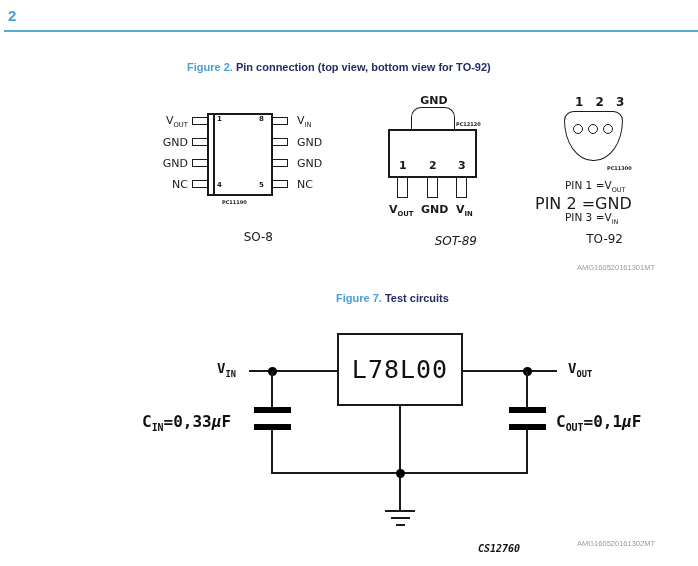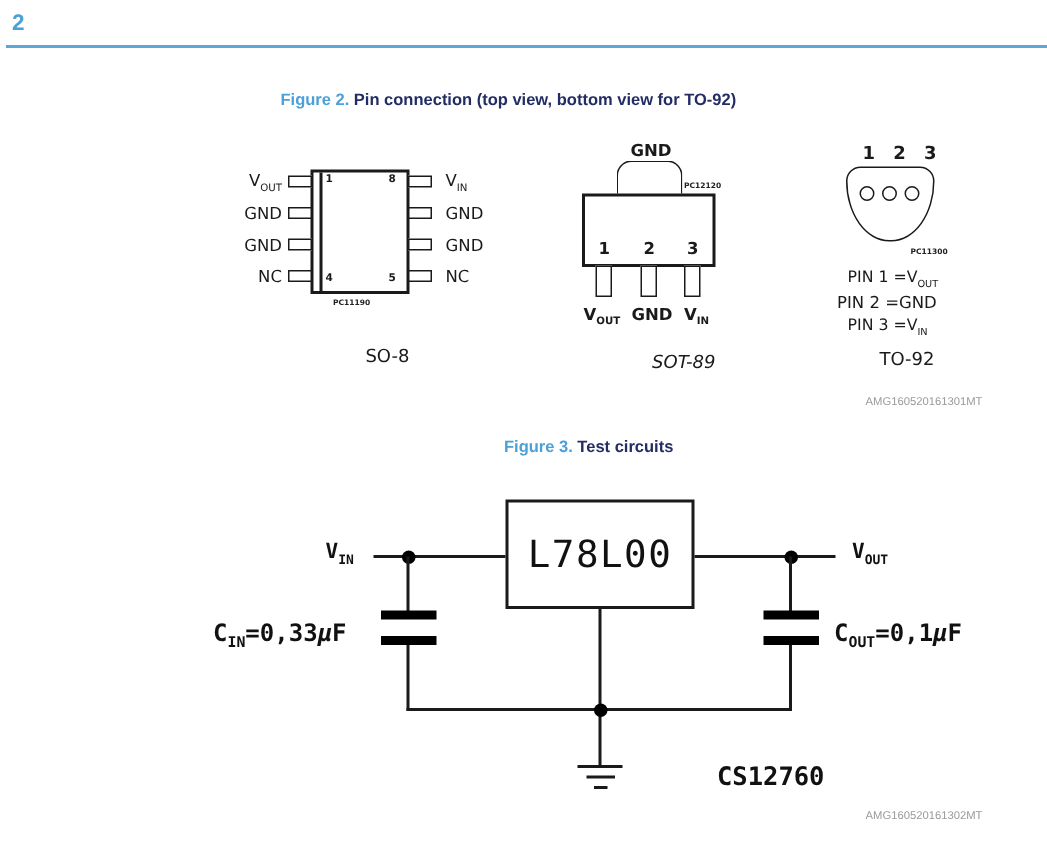--- a/index.html
+++ b/index.html
@@ -127,34 +127,34 @@
     <span class="abs pinlbl" style="left:575px;top:96px;font-weight:bold;font-size:12px;letter-spacing:4px;">1 2 3</span>
     <div class="abs" style="left:564px;top:111px;width:59px;height:50px;border:1.6px solid #1a1a1a;background:#fff;box-sizing:border-box;border-radius:10px 10px 30px 30px / 10px 10px 42px 42px;"></div>
     <div class="abs" style="left:573px;top:124px;width:10px;height:10px;border:1.5px solid #1a1a1a;border-radius:50%;box-sizing:border-box;"></div>
     <div class="abs" style="left:588px;top:124px;width:10px;height:10px;border:1.5px solid #1a1a1a;border-radius:50%;box-sizing:border-box;"></div>
     <div class="abs" style="left:603px;top:124px;width:10px;height:10px;border:1.5px solid #1a1a1a;border-radius:50%;box-sizing:border-box;"></div>
     <span class="abs tinycode" style="left:607px;top:166px;">PC11300</span>
 
     <div class="abs pinlbl" style="left:565px;top:180px;font-size:10.5px;">
       <span>PIN 1 =</span><span>V</span><sub>OUT</sub>
     </div>
-    <div class="abs pinlbl" style="left:558px;top:196px;font-size:11px;">
+    <div class="abs pinlbl" style="left:535px;top:196px;font-size:16px;">
       <span>PIN 2 =</span><span>GND</span>
     </div>
     <div class="abs pinlbl" style="left:565px;top:212px;font-size:10.5px;">
       <span>PIN 3 =</span><span>V</span><sub>IN</sub>
     </div>
 
     <div class="abs pkgcap" style="left:564px;top:233px;width:59px;">TO-92</div>
   </div>
 
   <span class="abs watermark" style="right:43px;top:264px;">AMG160520161301MT</span>
 
   <div class="abs figcap" style="left:336px;top:293px;">
-    <span class="fl">Figure 3.</span>
+    <span class="fl">Figure 7.</span>
     <span class="ft">Test circuits</span>
   </div>
 
   <div>
 
     <div class="abs chipbox" style="left:337px;top:333px;width:126px;height:73px;">
       <span class="chiptext">L78L00</span>
     </div>
 
     <div class="abs schlbl" style="left:217px;top:361px;font-size:14px;">
@@ -183,18 +183,18 @@
       <span>C</span><sub>OUT</sub><span>=0,1</span><span class="mu">μ</span><span>F</span>
     </div>
 
     <div class="abs wire" style="left:271px;top:472px;width:257px;height:2px;"></div>
     <div class="abs wire" style="left:399px;top:406px;width:2px;height:104px;"></div>
     <div class="abs node" style="left:396px;top:469px;"></div>
     <div class="abs wire" style="left:385px;top:510px;width:30px;height:2px;"></div>
     <div class="abs wire" style="left:391px;top:517px;width:19px;height:2px;"></div>
     <div class="abs wire" style="left:396px;top:524px;width:9px;height:2px;"></div>
 
-    <span class="abs schlbl" style="left:478px;top:510px;font-size:17px;">CS12760</span>
+    <span class="abs schlbl" style="left:478px;top:544px;font-size:10px;font-style:italic;">CS12760</span>
   </div>
 
   <span class="abs watermark" style="right:43px;top:540px;">AMG160520161302MT</span>
 
 </div>
 
 </body></html>

